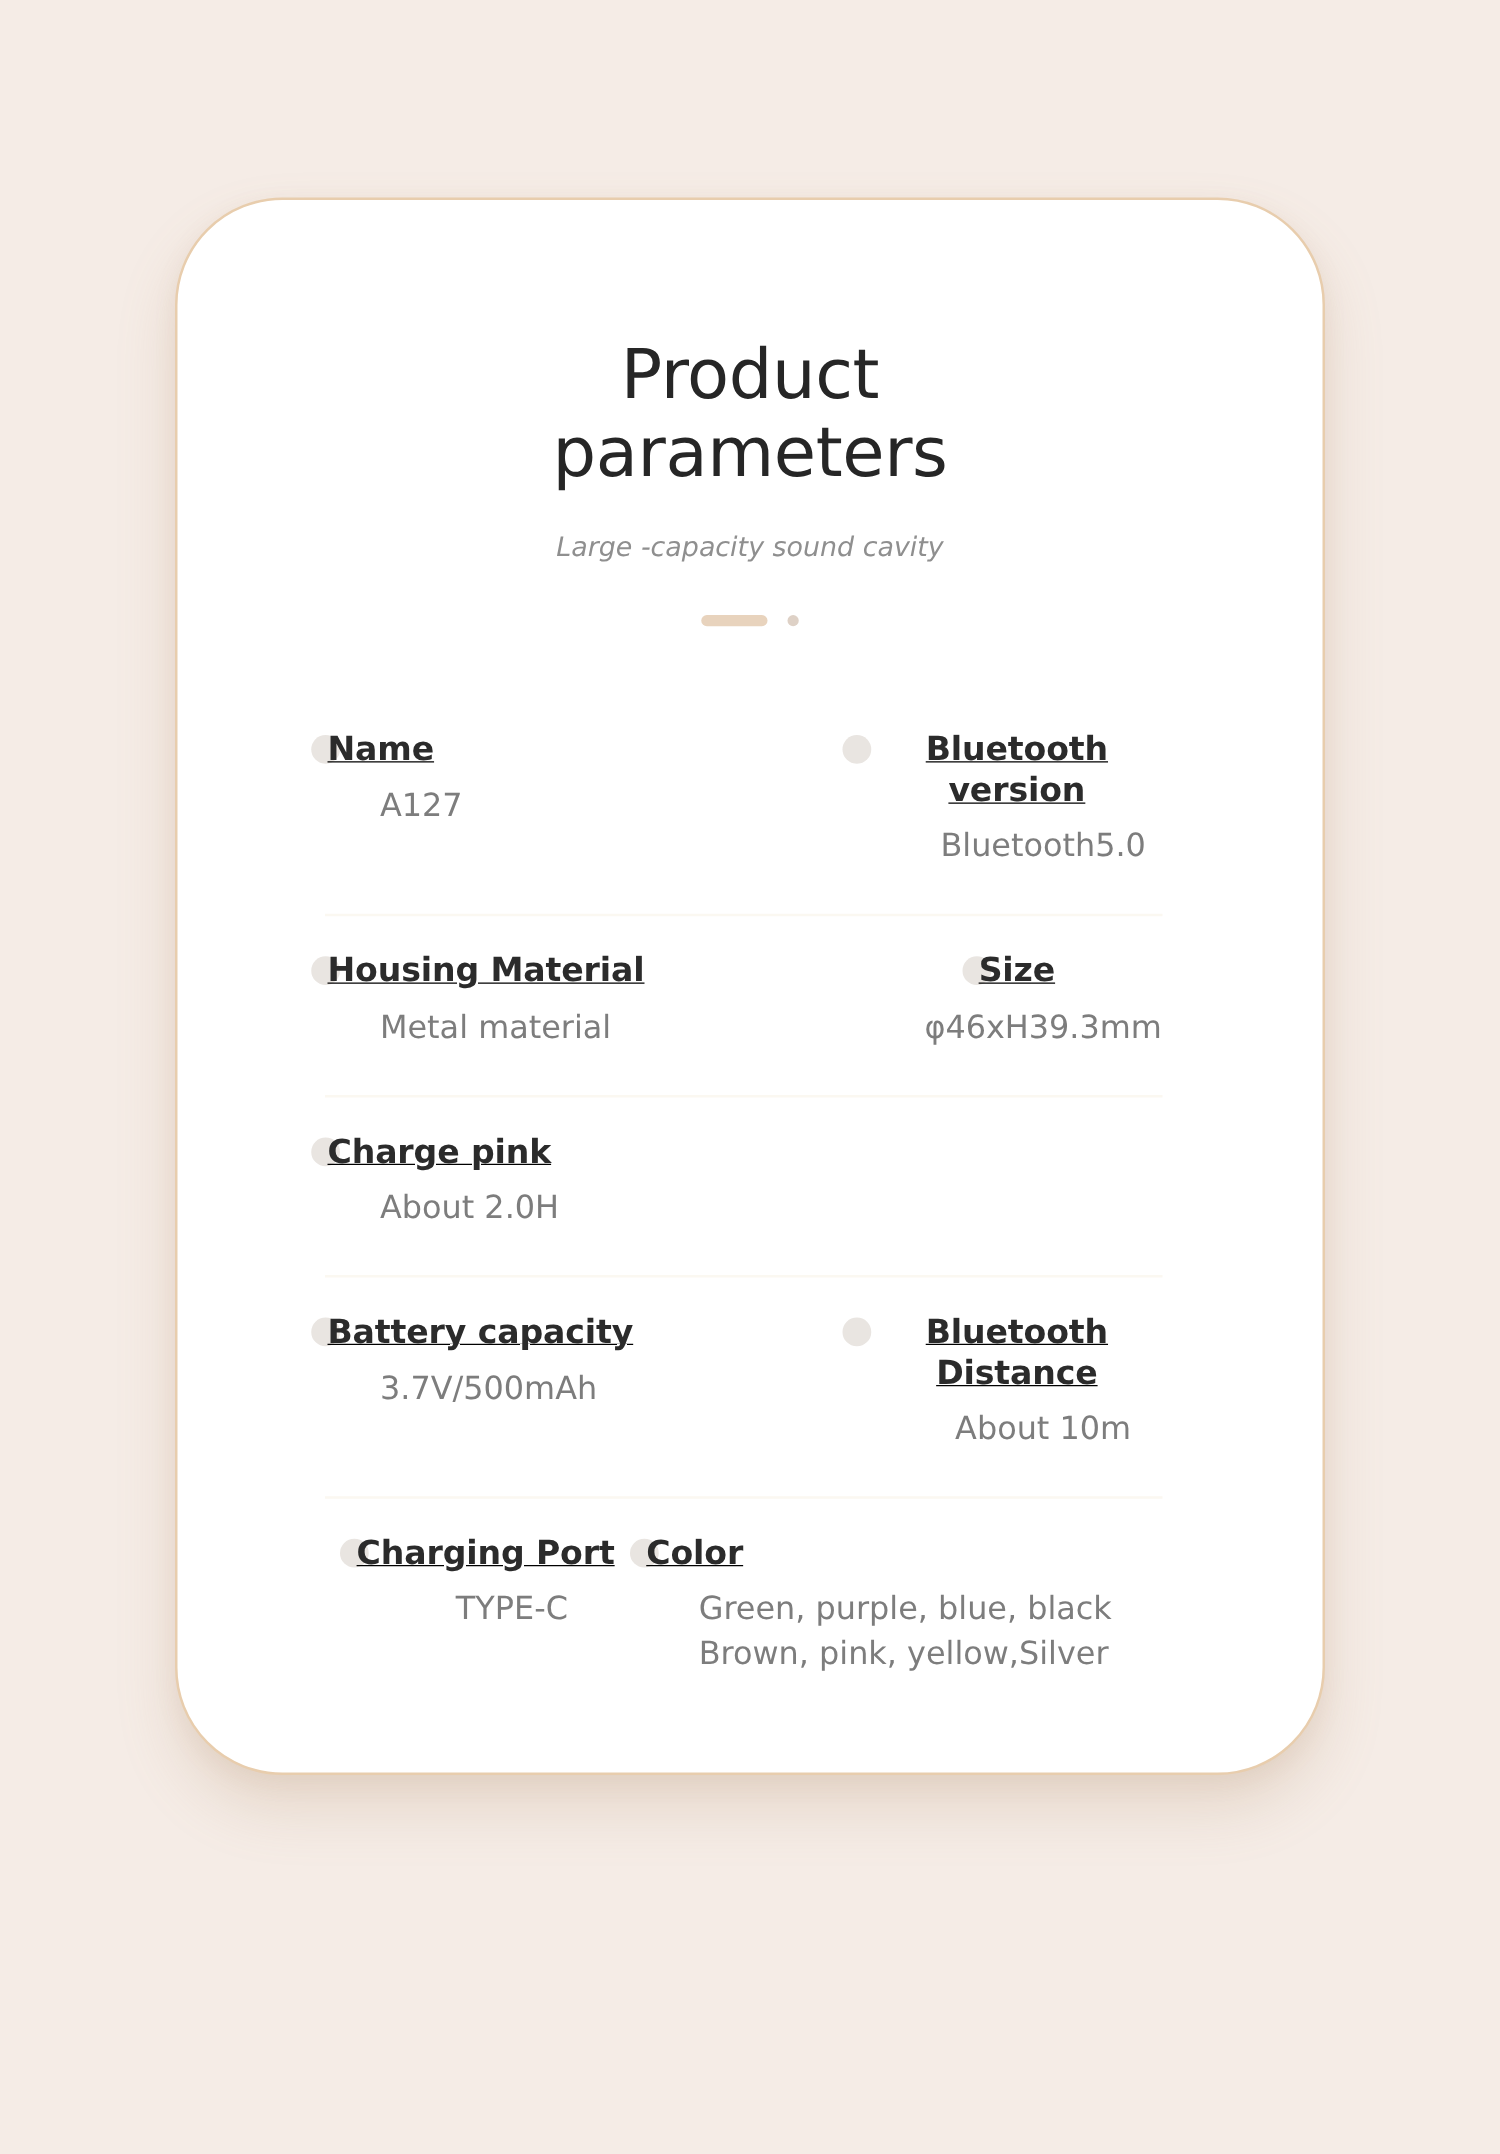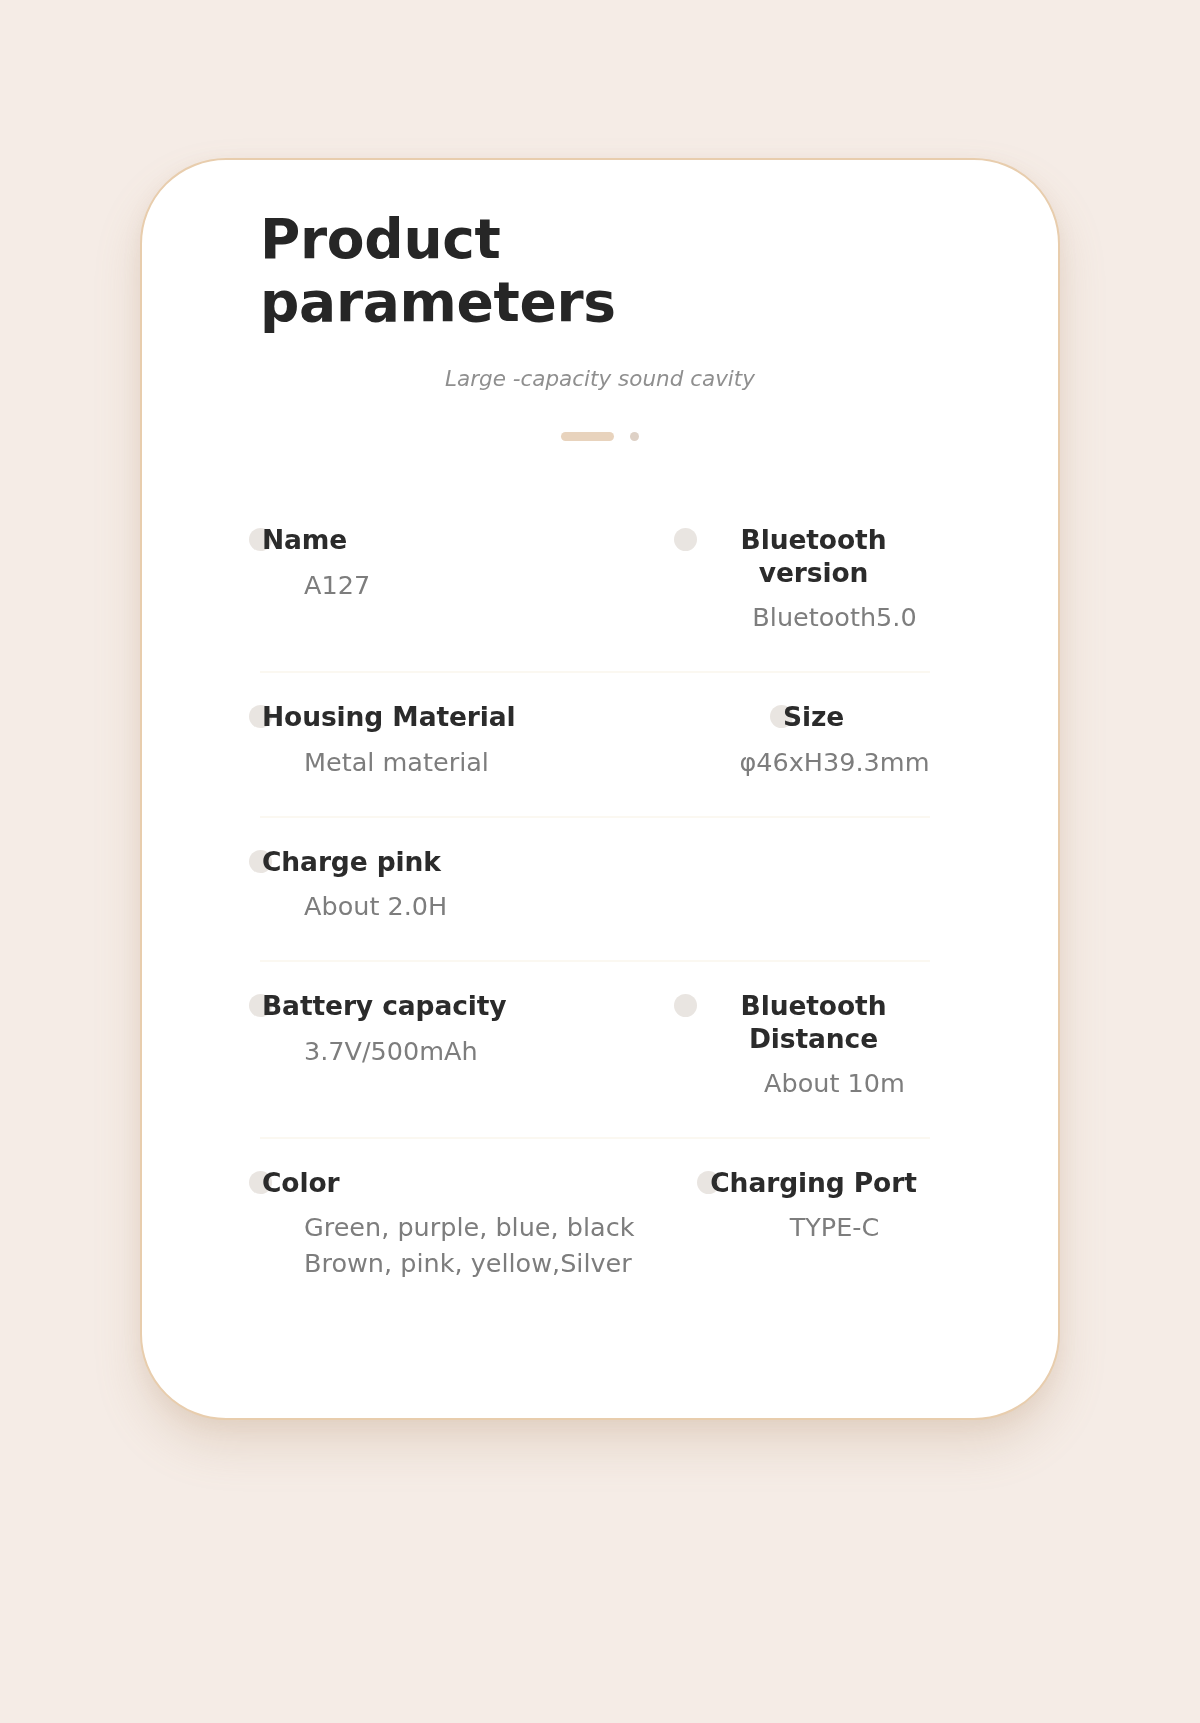--- a/index.html
+++ b/index.html
@@ -42,25 +42,25 @@
     left: 0;
     top: 0;
     right: 0;
     bottom: 0;
     padding: 0 118px;
     box-sizing: border-box;
   }
 
   .title {
     margin: 0;
-    padding-top: 48px;
-    text-align: left;
+    padding-top: 108px;
+    text-align: center;
     font-size: 55px;
     line-height: 1.15;
-    font-weight: bold;
+    font-weight: normal;
     color: #262626;
     letter-spacing: -0.3px;
     white-space: pre-line;
   }
 
   .subtitle {
     margin: 0;
     padding-top: 30px;
     text-align: center;
     font-size: 21.5px;
@@ -131,20 +131,21 @@
   }
   .spec-cell.col-right {
     flex: 1 1 auto;
     text-align: center;
   }
 
   .spec-label-wrap {
     position: relative;
     display: inline-block;
     padding-left: 2px;
+    text-decoration: underline;
   }
   .bullet-dot {
     position: absolute;
     left: -11px;
     top: 4px;
     width: 23px;
     height: 23px;
     border-radius: 50%;
     background: #e9e5e1;
     z-index: 0;
@@ -244,34 +245,34 @@
           <div class="spec-cell col-right">
             <div class="spec-label-wrap">
               <span class="bullet-dot"></span>
               <span class="spec-label">Bluetooth Distance</span>
             </div>
             <div class="spec-value">About 10m</div>
           </div>
         </div>
 
         <div class="spec-row no-rule">
+          <div class="spec-cell col-right">
+            <div class="spec-label-wrap">
+              <span class="bullet-dot"></span>
+              <span class="spec-label">Charging Port</span>
+            </div>
+            <div class="spec-value">TYPE-C</div>
+          </div>
           <div class="spec-cell col-left">
             <div class="spec-label-wrap">
               <span class="bullet-dot"></span>
               <span class="spec-label">Color</span>
             </div>
             <div class="spec-value">Green, purple, blue, black
 Brown, pink, yellow,Silver</div>
-          </div>
-          <div class="spec-cell col-right">
-            <div class="spec-label-wrap">
-              <span class="bullet-dot"></span>
-              <span class="spec-label">Charging Port</span>
-            </div>
-            <div class="spec-value">TYPE-C</div>
           </div>
         </div>
 
       </div>
     </div>
   </div>
 
 </div>
 
 </body></html>

